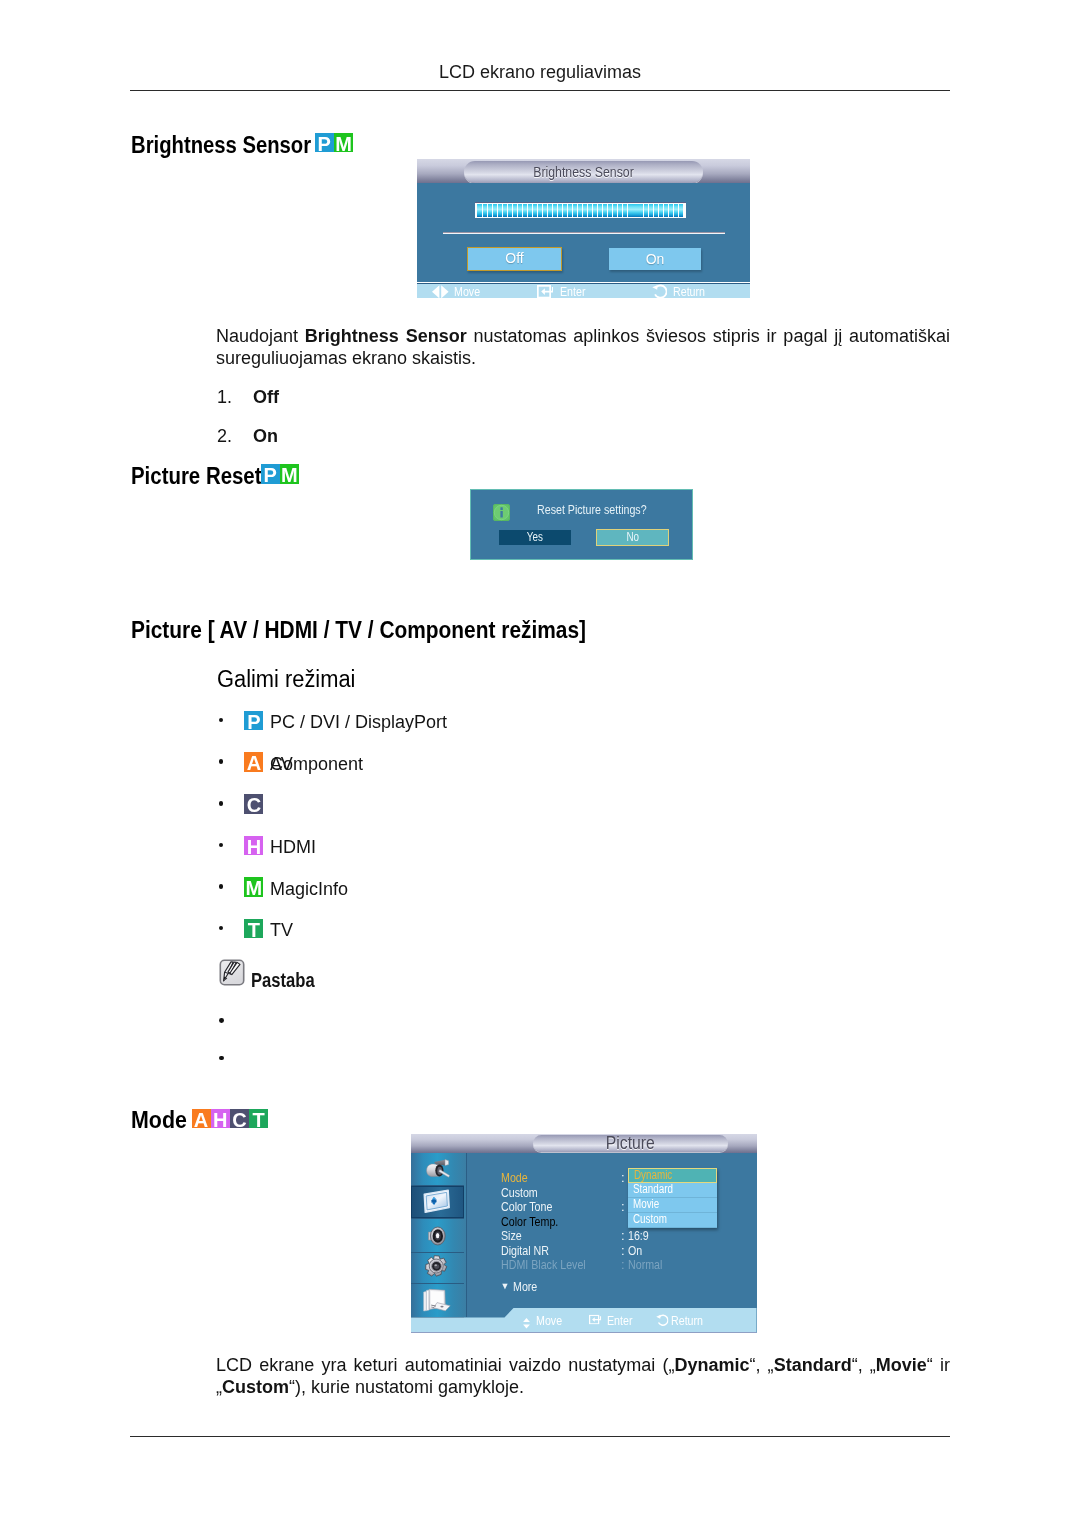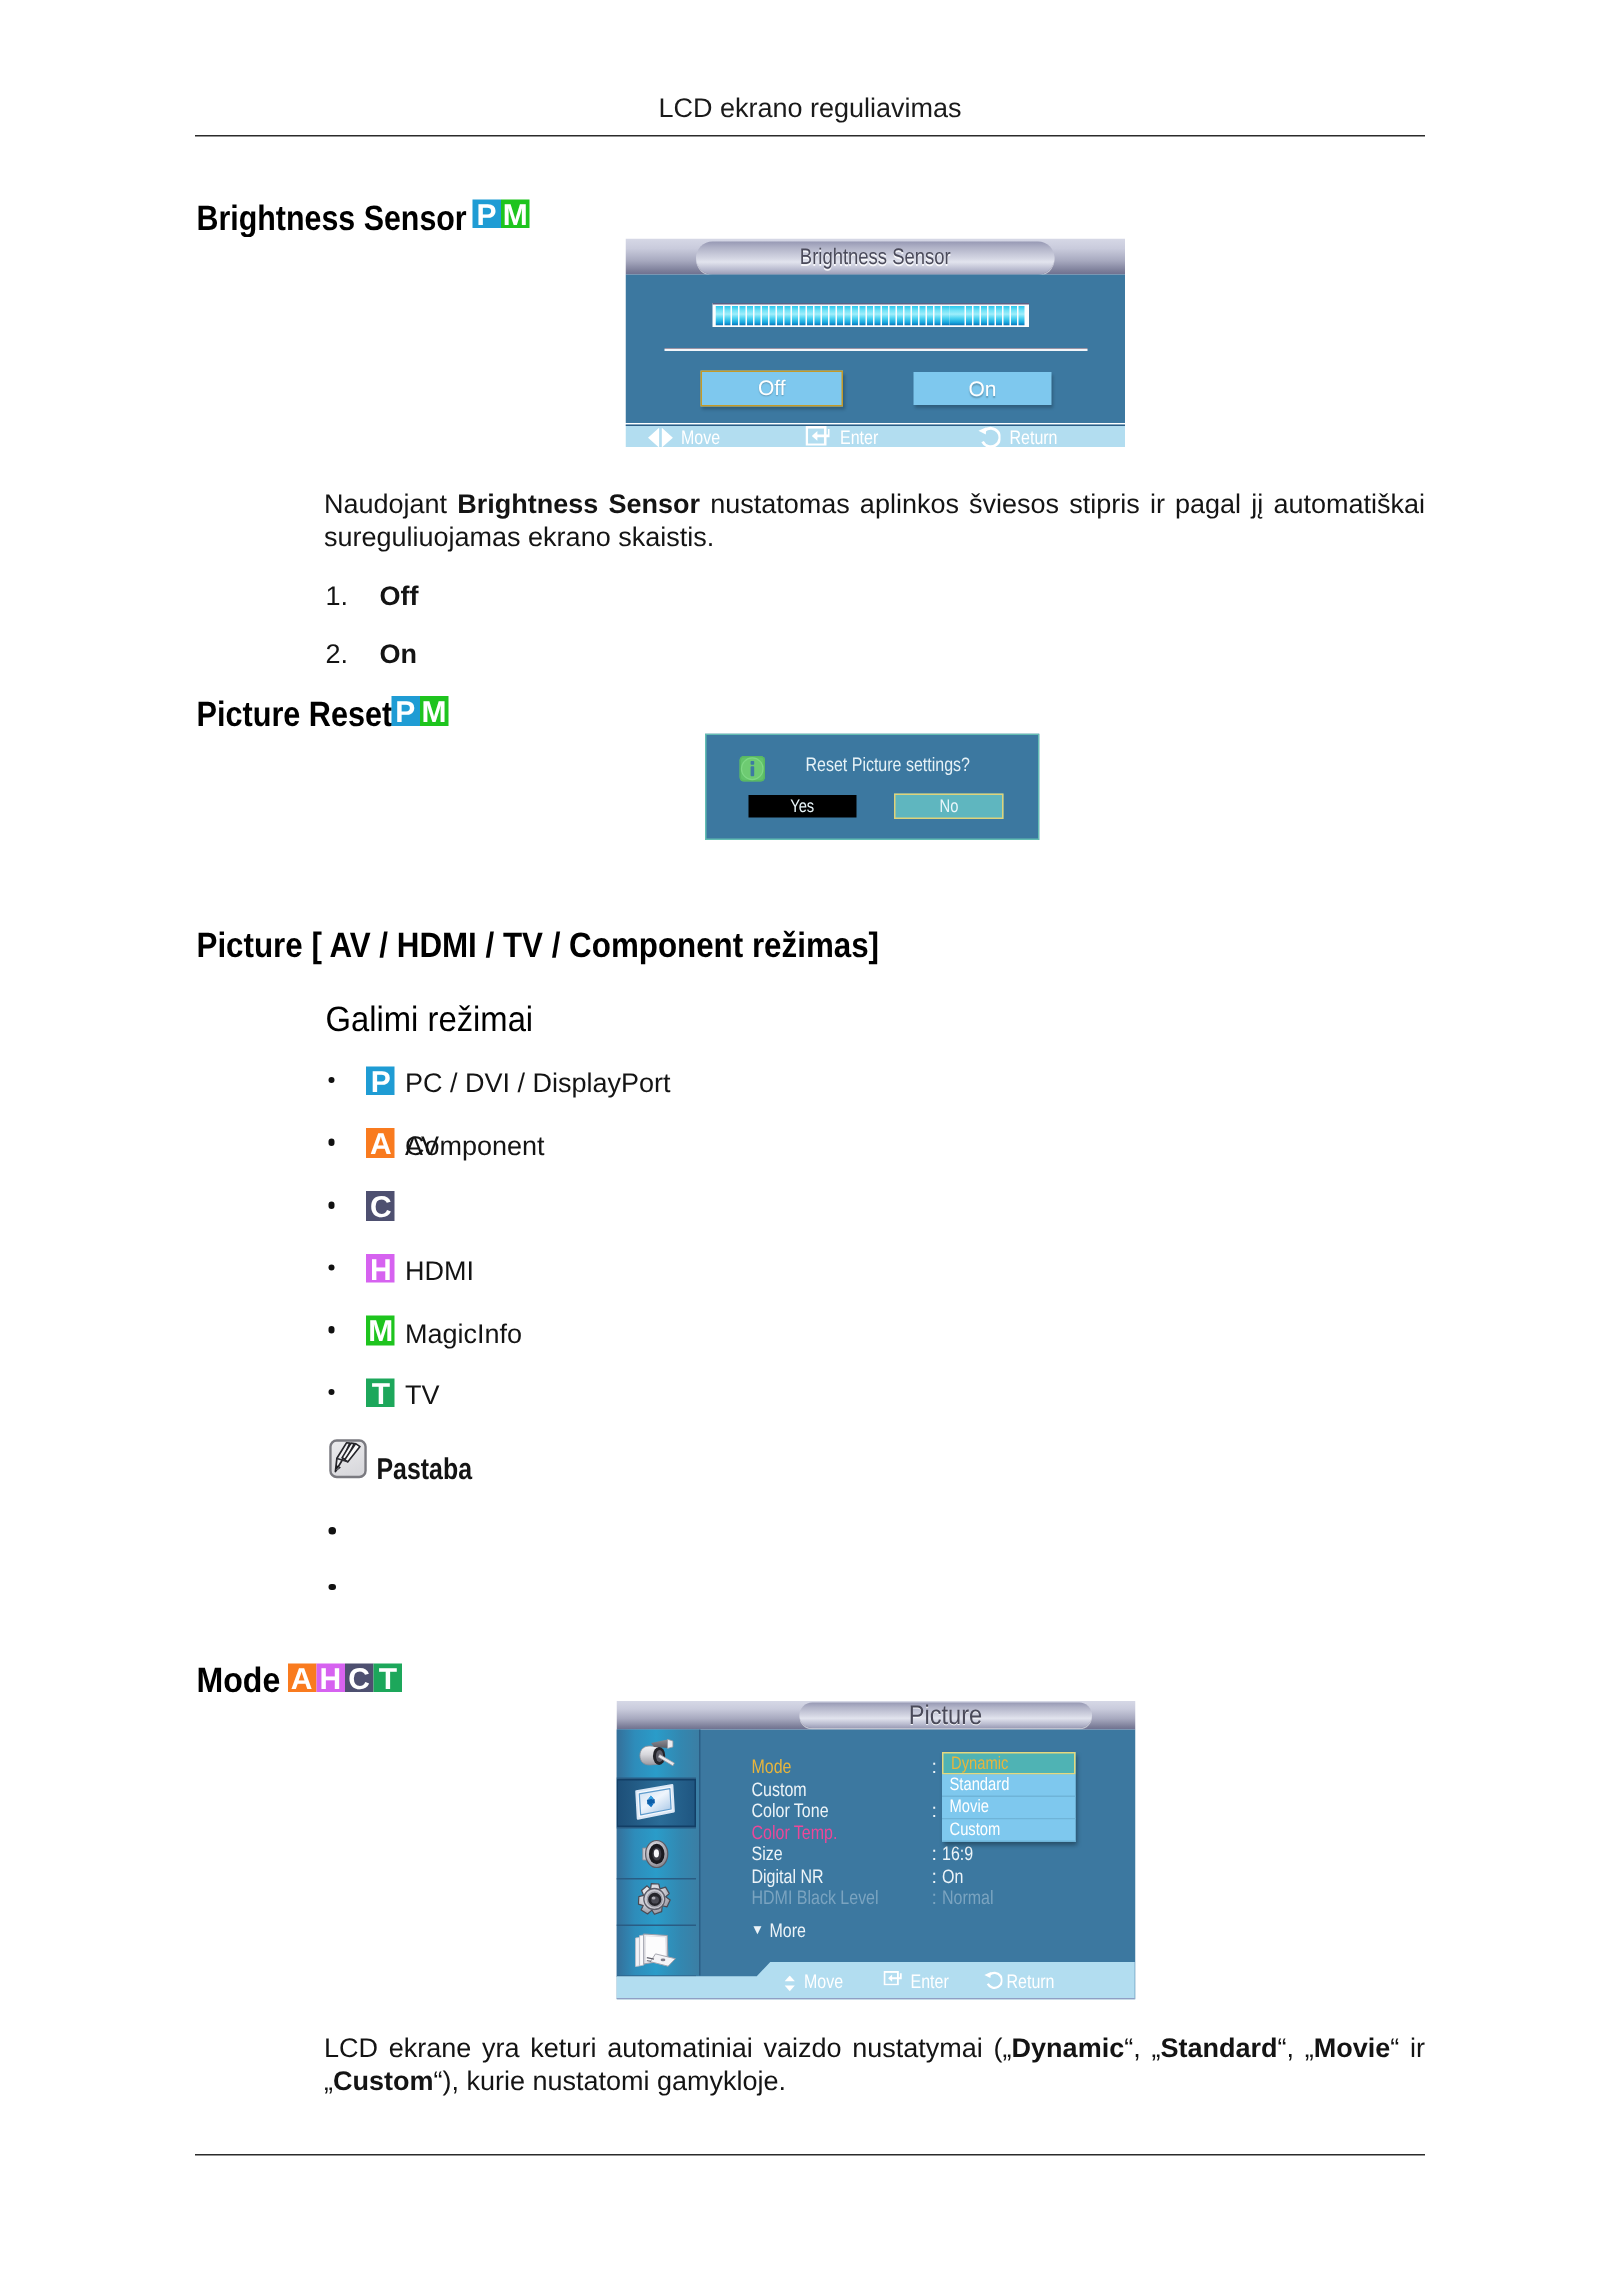--- a/index.html
+++ b/index.html
@@ -172,21 +172,21 @@
     </div>
 
   <div class="osd" id="osd-pr" style="left:470px;top:489px;width:223px;height:71px;">
       <div style="position:absolute;left:0;top:0;width:100%;height:100%;background:#3c78a0;border:1.4px solid #63bdb3;box-sizing:border-box;"></div>
       <div style="position:absolute;left:23px;top:14.5px;width:17px;height:17px;background:#62c36a;border-radius:3px;box-shadow:inset 0 0 0 1px #59b861;"><svg width="17" height="17" viewBox="0 0 17 17">
           <circle cx="8.5" cy="8.5" r="7.2" fill="#6ecb72" stroke="#7fd884" stroke-width="0.8"></circle>
           <rect x="7.4" y="3.3" width="2.4" height="2.6" rx="0.5" fill="#3d7aa2"></rect>
           <rect x="7.4" y="6.9" width="2.4" height="6.6" rx="0.5" fill="#3d7aa2"></rect>
         </svg></div>
       <div style="position:absolute;left:67px;top:12.5px;font-size:13px;color:#e6f2f7;white-space:nowrap;"><span class="cond">Reset Picture settings?</span></div>
-      <div style="position:absolute;left:28.5px;top:41px;width:72px;height:14.5px;background:#000000;">
+      <div style="position:absolute;left:28.5px;top:41px;width:72px;height:14.5px;background:#0c4a6e;">
         <span style="display:block;text-align:center;line-height:14.5px;font-size:12px;color:#eaf6fa"><span class="condc">Yes</span></span>
       </div>
       <div style="position:absolute;left:126px;top:39.5px;width:73px;height:17px;background:#5fb6bf;border:1.3px solid #dfd27a;box-sizing:border-box;">
         <span style="display:block;text-align:center;line-height:14.5px;font-size:12px;color:#eaf6fa"><span class="condc">No</span></span>
       </div>
     </div>
 
 
   <div class="h1" style="left:131px;top:617px;--sx:0.889;">
     <span>Picture [ AV / HDMI / TV / Component režimas]</span>
@@ -364,21 +364,21 @@
             <path d="M8.2 17.1 L13.0 18.1" stroke="#61616c" stroke-width="0.8"></path>
             <path d="M8.2 19.0 L11.0 19.6" stroke="#7b7b86" stroke-width="0.8"></path>
           </svg>
         </div>
       </div>
       <div style="position:absolute;left:90px;top:37.9px;font-size:13px;line-height:13px;color:#e8b53c;white-space:nowrap"><span class="cond">Mode</span></div>
       <div style="position:absolute;left:210.5px;top:37.9px;font-size:13px;line-height:13px;color:#edf4f8">:</div>
       <div style="position:absolute;left:90px;top:52.4px;font-size:13px;line-height:13px;color:#edf4f8;white-space:nowrap"><span class="cond">Custom</span></div>
       <div style="position:absolute;left:90px;top:66.9px;font-size:13px;line-height:13px;color:#edf4f8;white-space:nowrap"><span class="cond">Color Tone</span></div>
       <div style="position:absolute;left:210.5px;top:66.9px;font-size:13px;line-height:13px;color:#edf4f8">:</div>
-      <div style="position:absolute;left:90px;top:81.4px;font-size:13px;line-height:13px;color:#ec4899;white-space:nowrap"><span class="cond">Color Temp.</span></div>
+      <div style="position:absolute;left:90px;top:81.4px;font-size:13px;line-height:13px;color:#000000;white-space:nowrap"><span class="cond">Color Temp.</span></div>
       <div style="position:absolute;left:90px;top:95.9px;font-size:13px;line-height:13px;color:#edf4f8;white-space:nowrap"><span class="cond">Size</span></div>
       <div style="position:absolute;left:210.5px;top:95.9px;font-size:13px;line-height:13px;color:#edf4f8">:</div>
       <div style="position:absolute;left:217.5px;top:95.9px;font-size:13px;line-height:13px;color:#edf4f8;white-space:nowrap"><span class="cond">16:9</span></div>
       <div style="position:absolute;left:90px;top:110.4px;font-size:13px;line-height:13px;color:#edf4f8;white-space:nowrap"><span class="cond">Digital NR</span></div>
       <div style="position:absolute;left:210.5px;top:110.4px;font-size:13px;line-height:13px;color:#edf4f8">:</div>
       <div style="position:absolute;left:217.5px;top:110.4px;font-size:13px;line-height:13px;color:#edf4f8;white-space:nowrap"><span class="cond">On</span></div>
       <div style="position:absolute;left:90px;top:124.9px;font-size:13px;line-height:13px;color:#7ba4c0;white-space:nowrap"><span class="cond">HDMI Black Level</span></div>
       <div style="position:absolute;left:210.5px;top:124.9px;font-size:13px;line-height:13px;color:#7ba4c0">:</div>
       <div style="position:absolute;left:217.5px;top:124.9px;font-size:13px;line-height:13px;color:#7ba4c0;white-space:nowrap"><span class="cond">Normal</span></div>
       <div style="position:absolute;left:90px;top:146.5px;font-size:13px;line-height:13px;color:#edf4f8;white-space:nowrap"><span style="font-size:9px;vertical-align:2px">▼</span> <span class="cond">More</span></div>

